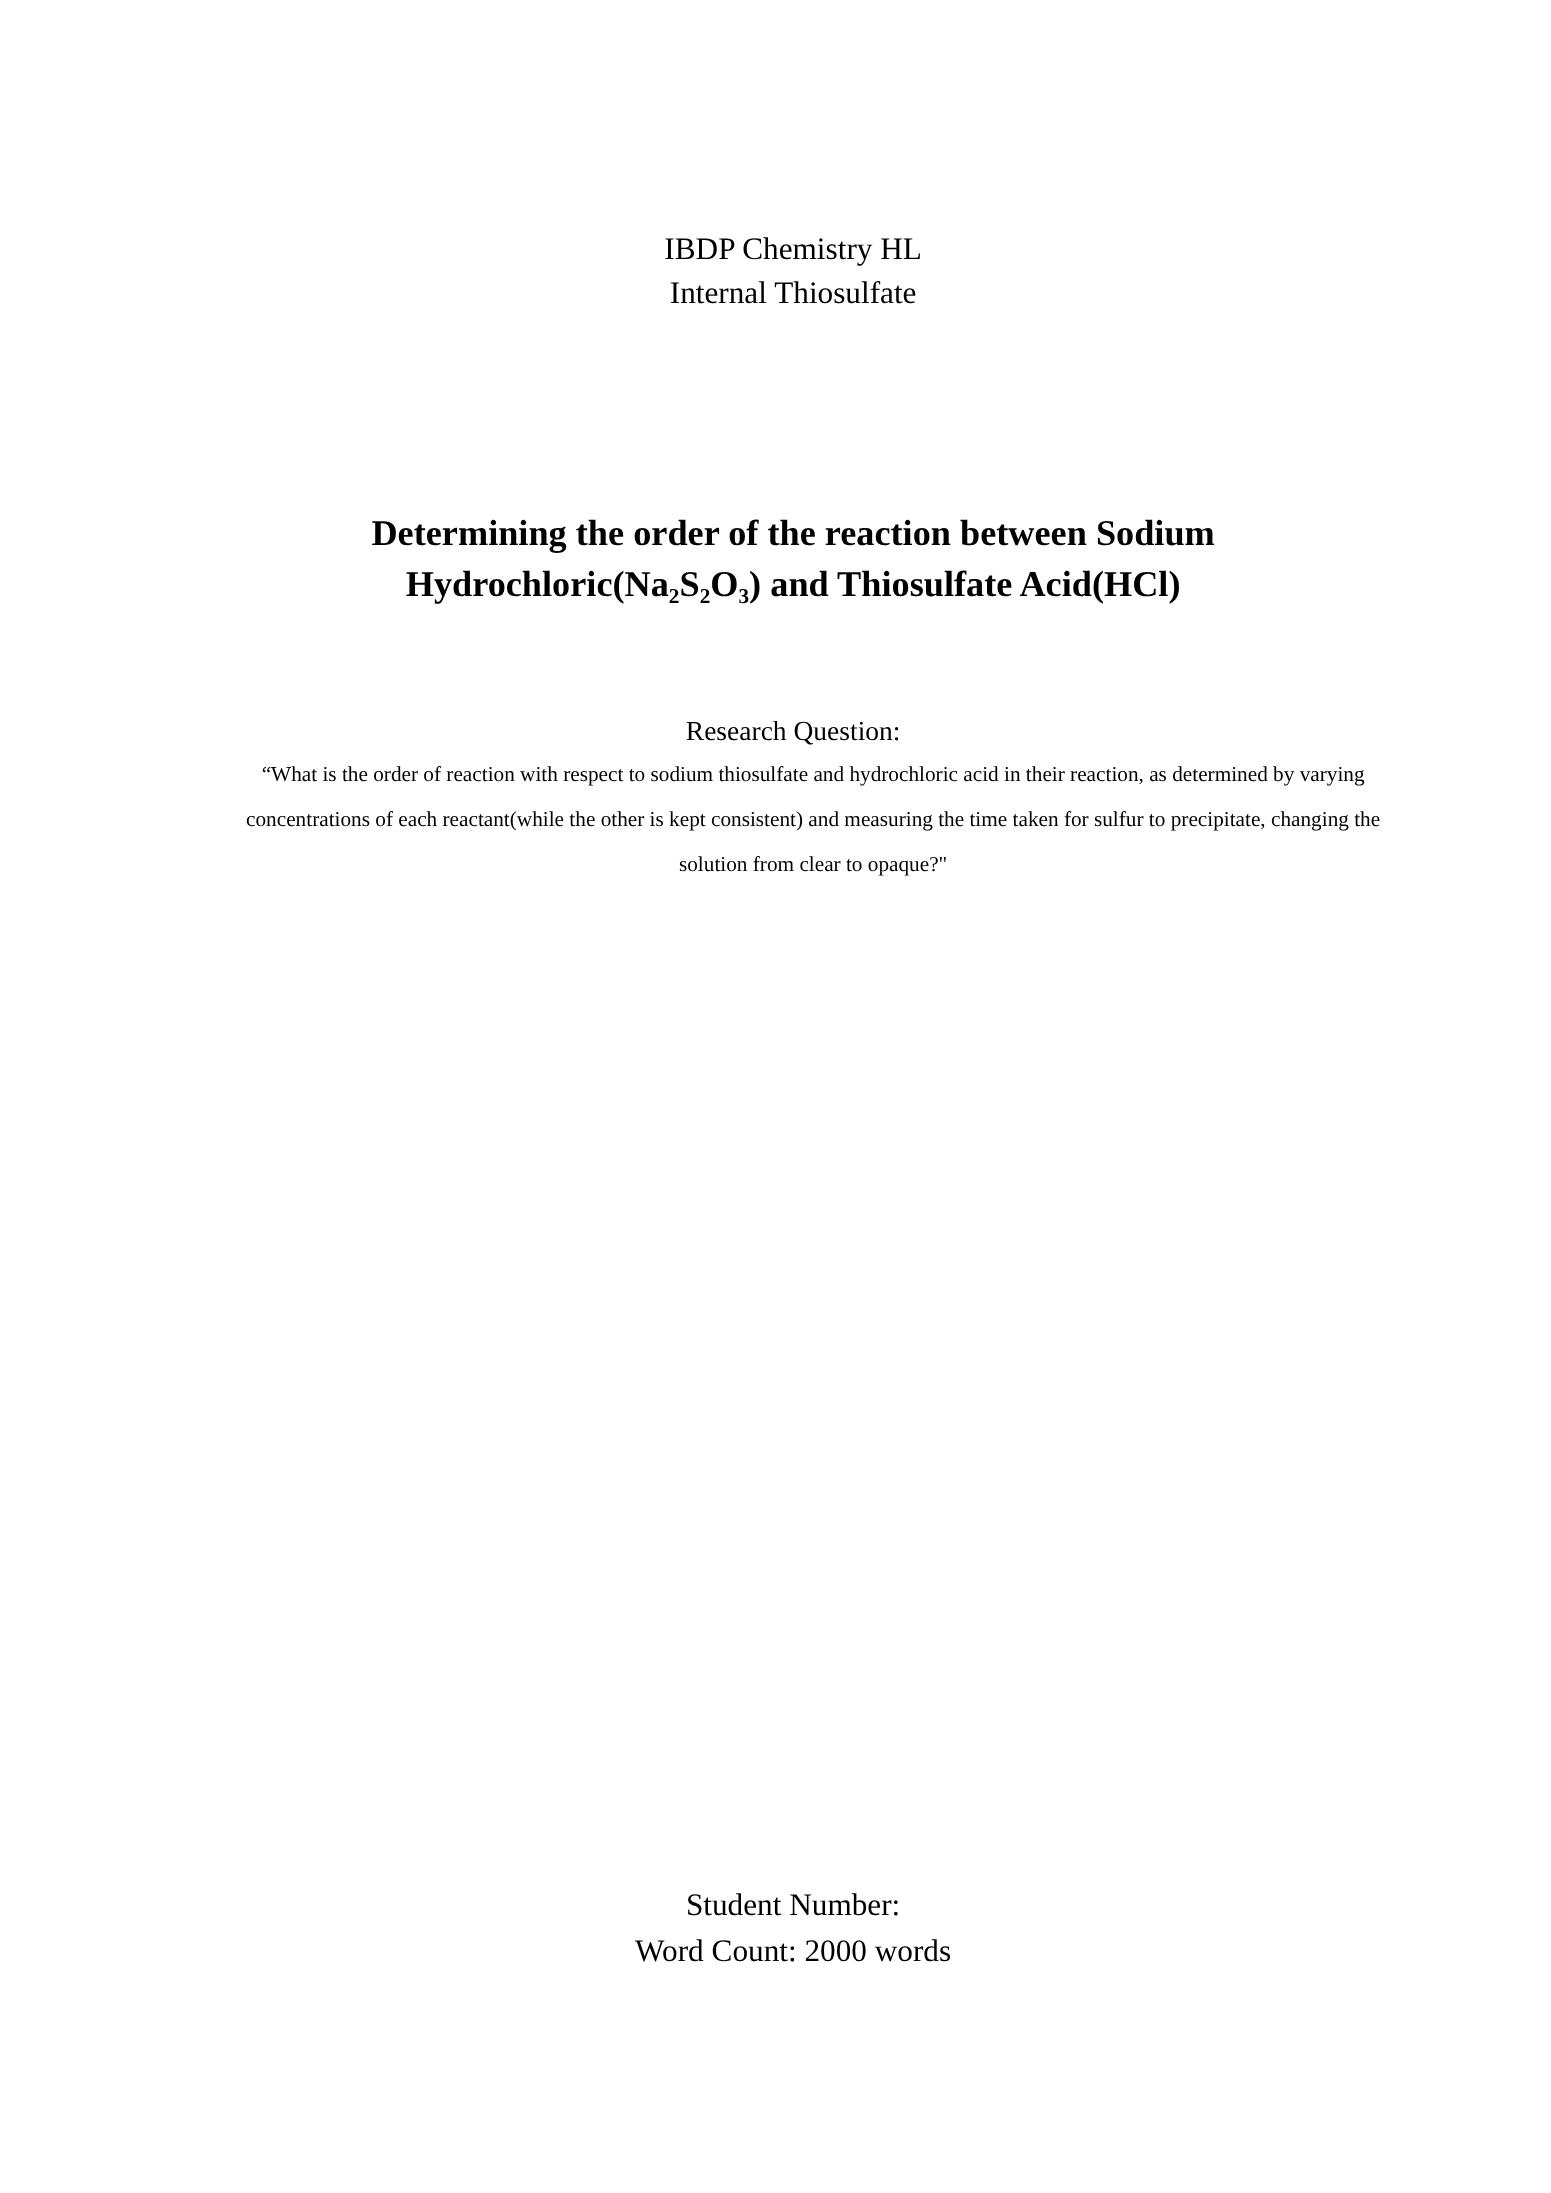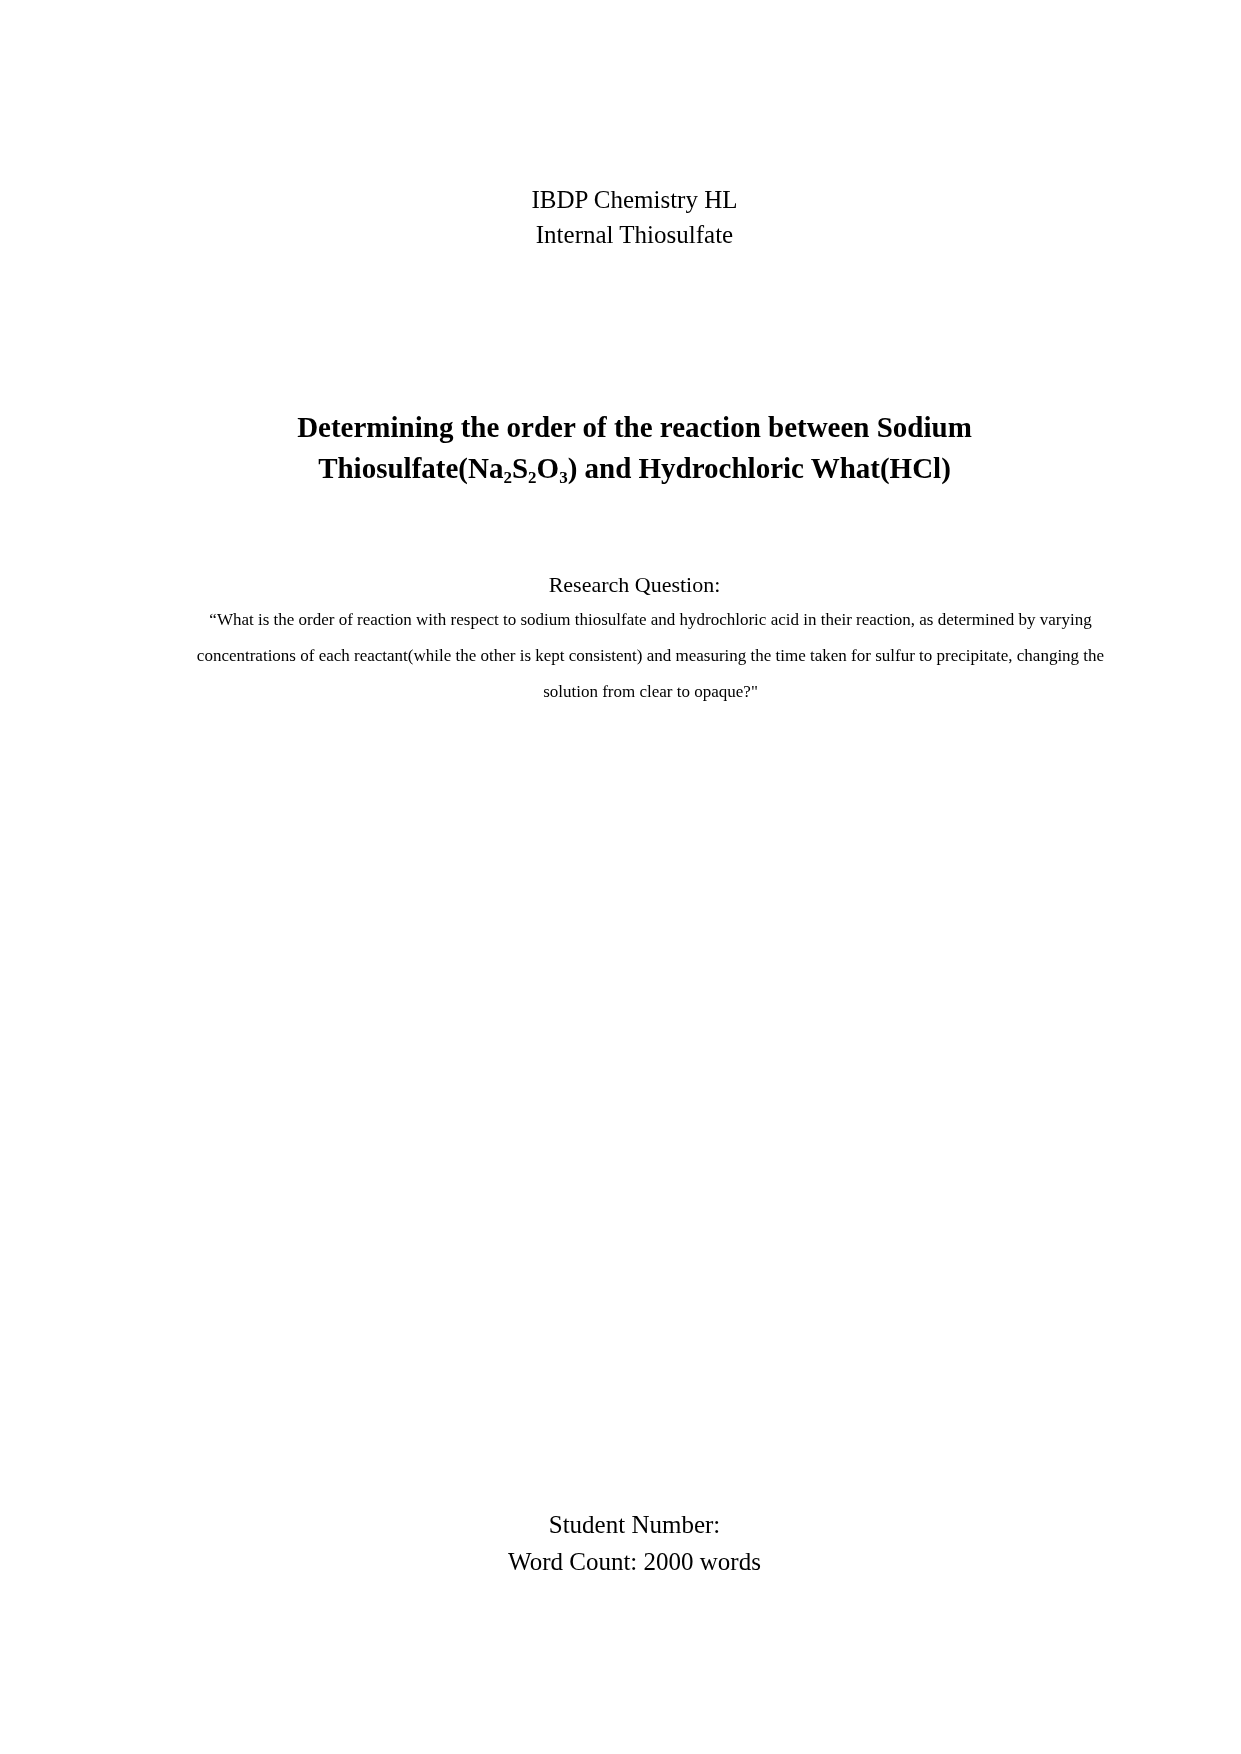--- a/index.html
+++ b/index.html
@@ -70,21 +70,21 @@
 
 <div class="page">
 
   <div class="centered header-block">
     <span class="line">IBDP Chemistry HL</span>
     <span class="line">Internal Thiosulfate</span>
   </div>
 
   <div class="centered title-block">
     <span class="line">Determining the order of the reaction between Sodium</span>
-    <span class="line"><span>Thiosulfate(Na</span><sub>2</sub><span>S</span><sub>2</sub><span>O</span><sub>3</sub><span>) and Hydrochloric What(HCl)</span></span>
+    <span class="line"><span>Hydrochloric(Na</span><sub>2</sub><span>S</span><sub>2</sub><span>O</span><sub>3</sub><span>) and Thiosulfate Acid(HCl)</span></span>
   </div>
 
   <div class="centered rq-heading">Research Question:</div>
 
   <div class="centered rq-text">“What is the order of reaction with respect to sodium thiosulfate and hydrochloric acid in their reaction, as determined by varying concentrations of each reactant(while the other is kept consistent) and measuring the time taken for sulfur to precipitate, changing the solution from clear to opaque?"</div>
 
   <div class="centered footer-block">
     <span class="line">Student Number:</span>
     <span class="line">Word Count: 2000 words</span>
   </div>

